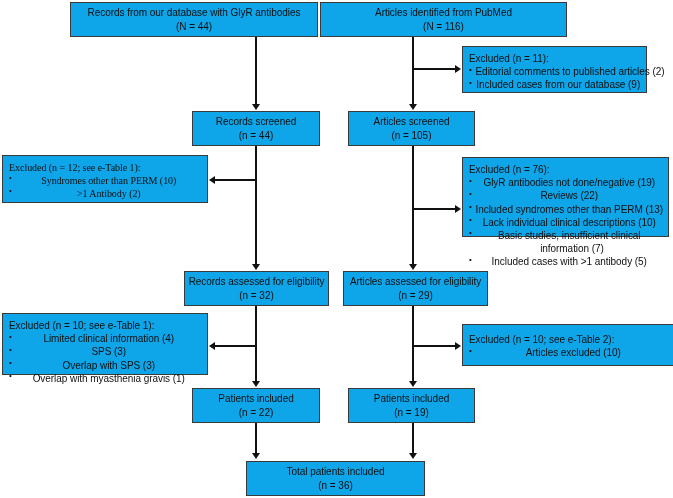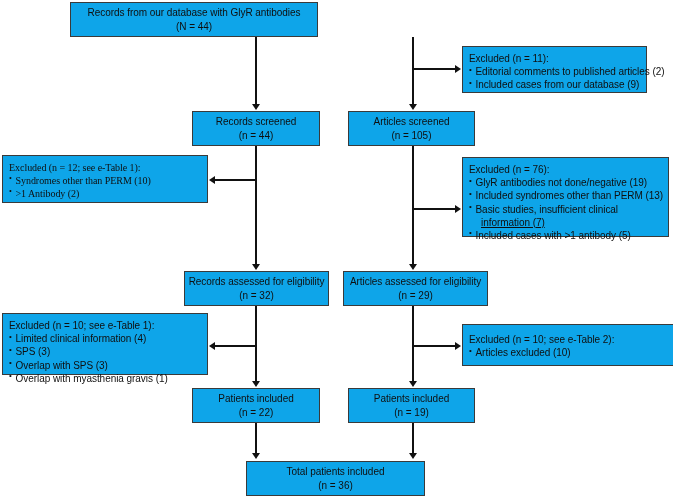--- a/index.html
+++ b/index.html
@@ -45,31 +45,31 @@
   .node.listbox ul {
     margin: 0;
     padding: 0;
     list-style: none;
   }
   .node.listbox li {
     display: block;
     position: relative;
     padding-left: 6.5px;
     white-space: nowrap;
+    text-align: center;
   }
   .node.listbox li::before {
     content: "\2022";
     position: absolute;
     left: 0;
     top: -0.5px;
     font-size: 8px;
   }
   .node.listbox li.cont {
     padding-left: 12px;
-    text-decoration: underline;
   }
   .node.listbox li.cont::before {
     content: "";
   }
   .node .line {
     display: block;
     white-space: nowrap;
   }
   .conn {
     position: absolute;
@@ -101,20 +101,24 @@
 </head>
 <body>
 
 <div id="flowchart">
 
   <div class="node centered" style="left:70px; top:2px; width:248px; height:35px;">
     <span class="line">Records from our database with GlyR antibodies</span>
     <span class="line">(N = 44)</span>
   </div>
 
+  <div class="node centered" style="left:320px; top:2px; width:247px; height:35px;">
+    <span class="line">Articles identified from PubMed</span>
+    <span class="line">(N = 116)</span>
+  </div>
 
   <div class="node listbox" style="left:462px; top:46px; width:185px; height:47px;">
     <span class="hdr">Excluded (n = 11):</span>
     <ul>
       <li>Editorial comments to published articles (2)</li>
       <li>Included cases from our database (9)</li>
     </ul>
   </div>
 
   <div class="node centered" style="left:192px; top:111px; width:128px; height:35px;">
@@ -132,21 +136,23 @@
     <ul>
       <li>Syndromes other than PERM (10)</li>
       <li>&gt;1 Antibody (2)</li>
     </ul>
   </div>
 
   <div class="node listbox" style="left:462px; top:157px; width:207px; height:80px;">
     <span class="hdr">Excluded (n = 76):</span>
     <ul>
       <li>GlyR antibodies not done/negative (19)</li>
+      <li>Reviews (22)</li>
       <li>Included syndromes other than PERM (13)</li>
+      <li>Lack individual clinical descriptions (10)</li>
       <li>Basic studies, insufficient clinical</li>
       <li class="cont">information (7)</li>
       <li>Included cases with &gt;1 antibody (5)</li>
     </ul>
   </div>
 
   <div class="node centered" style="left:184px; top:271px; width:145px; height:35px;">
     <span class="line">Records assessed for eligibility</span>
     <span class="line">(n = 32)</span>
   </div>

